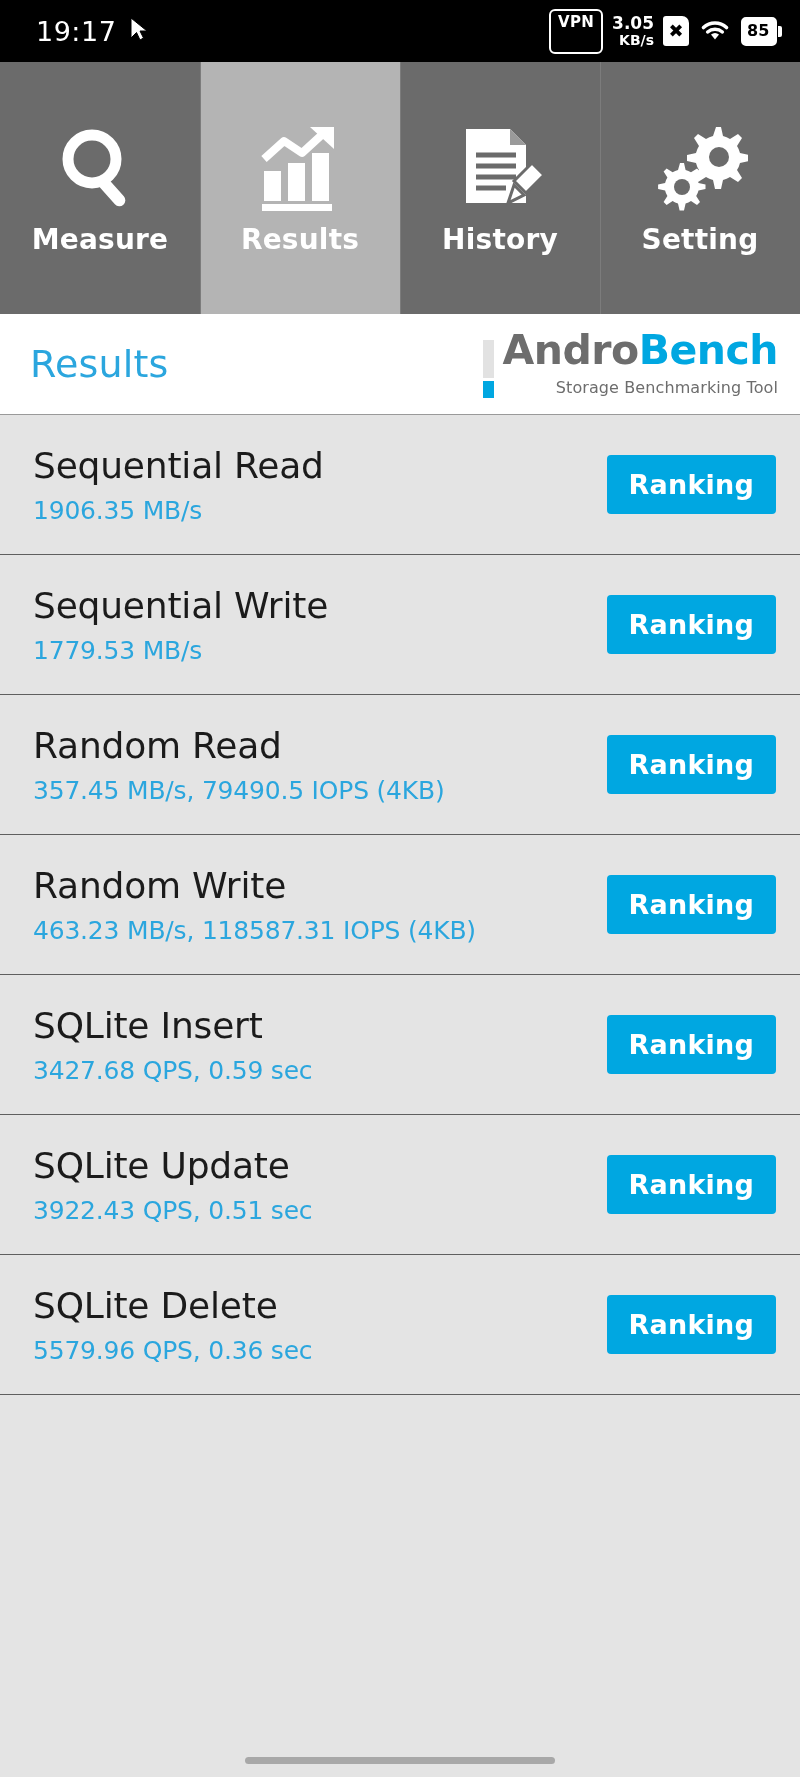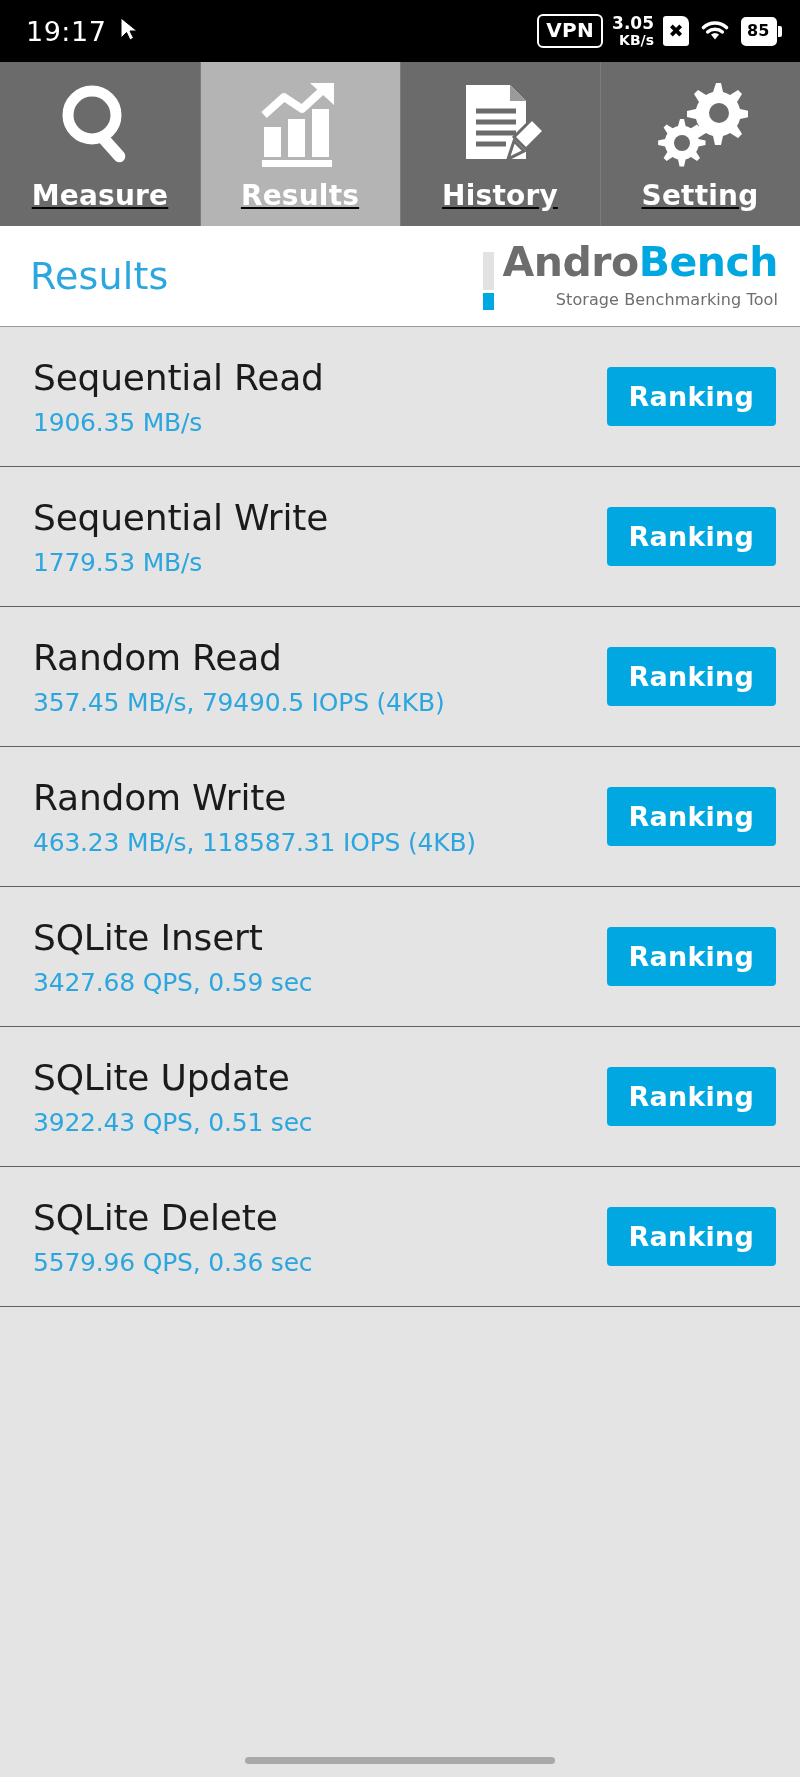--- a/index.html
+++ b/index.html
@@ -10,27 +10,27 @@
     overflow:hidden;
   }
 
   
   .statusbar{
     height:62px; background:#000; color:#fff;
     display:flex; align-items:center; justify-content:space-between;
     padding:0 18px 0 26px;
   }
   .sb-left{display:flex; align-items:center; gap:12px;}
-  .sb-clock{font-size:27px; font-family:"DejaVu Sans", sans-serif; letter-spacing:.5px;}
+  .sb-clock{font-size:27px; font-family:"DejaVu Sans", sans-serif; letter-spacing:.5px;margin-left:10px;}
   .cursor-ico{display:block;}
   .sb-right{display:flex; align-items:center; gap:9px;}
   .vpn-badge{
     border:2.5px solid #fff; border-radius:6px;
-    font-size:20px; font-weight:bold; line-height:1;
-    padding:4px 7px 6px; letter-spacing:.3px;
+    font-size:15px; font-weight:bold; line-height:1;
+    padding:4px 7px 22px; letter-spacing:.3px;
   }
   .netspeed{display:flex; flex-direction:column; align-items:flex-end; line-height:1.02;}
   .netspeed b{font-size:17px; font-weight:bold;}
   .netspeed span{font-size:14px; font-weight:bold;}
   .simx{
     width:26px;height:30px;background:#fff;color:#000;
     border-radius:3px 7px 3px 3px;
     display:flex;align-items:center;justify-content:center;
     font-size:18px;font-weight:bold;line-height:1;
   }
@@ -39,21 +39,21 @@
   }
   .batt-body{
     border:2.5px solid #fff;border-radius:5px;
     background:#fff;color:#000;
     font-size:16px;font-weight:bold;line-height:1;
     padding:4px 4px 5px; min-width:36px; text-align:left;
   }
   .batt-tip{width:4px;height:11px;background:#fff;border-radius:0 2px 2px 0;margin-left:1px;}
 
   
-  .tabbar{display:flex; height:164px; background:#6b6b6b;text-decoration:underline;}
+  .tabbar{display:flex; height:252px; background:#6b6b6b;}
   .tab{
     flex:1 1 0; position:relative;
     display:flex; flex-direction:column; align-items:center; justify-content:center;
     background:#6b6b6b; color:#fff; gap:6px;
   }
   .tab + .tab::before{
     content:""; position:absolute; left:0; top:0; bottom:0; width:1px;
     background:#7c7c7c;
   }
   .tab.active{background:#b4b4b4;}

